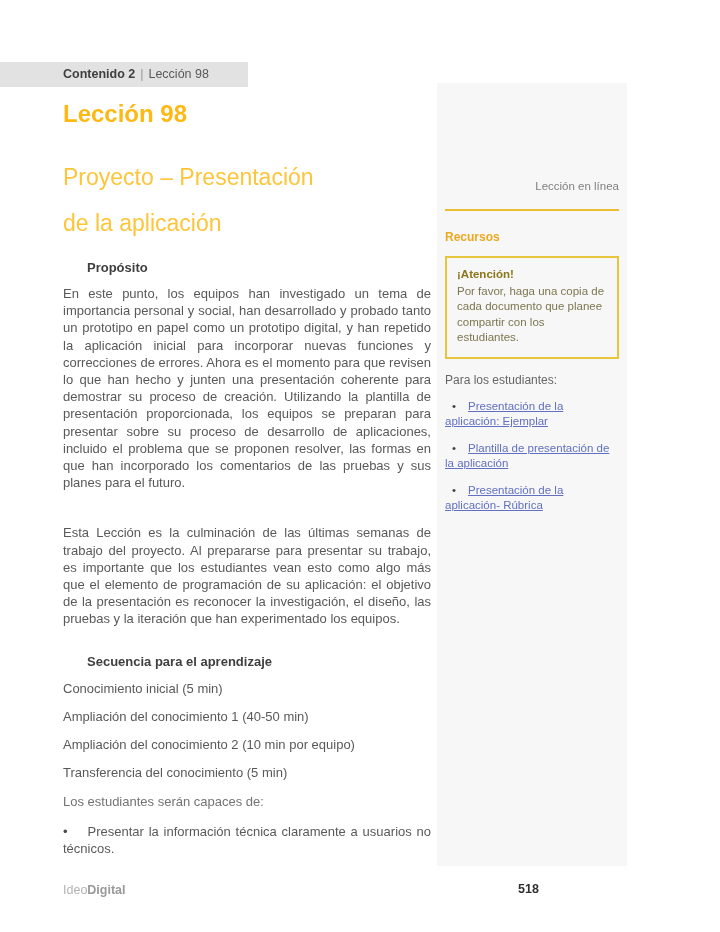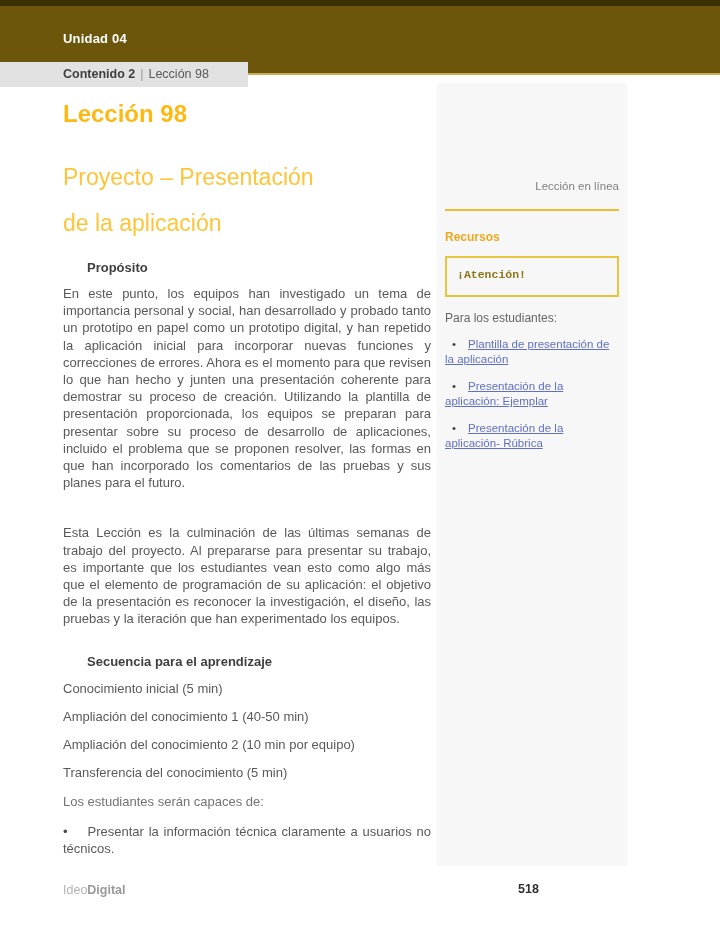--- a/index.html
+++ b/index.html
@@ -30,40 +30,36 @@
   .seq-item.first{margin-top:10px;}
   .obj-intro{margin:12px 0 0 0;font-size:13px;line-height:17px;color:#737373;}
   .obj-bullet{margin:13px 0 0 0;font-size:13px;line-height:17.2px;color:#595959;text-align:justify;}
   .obj-bullet .marker::before{content:"\2022";color:#4a4a4a;margin-right:20px;}
   
   .sidebar{position:absolute;left:437px;top:83px;width:190px;height:783px;background:#F7F7F7;box-sizing:border-box;padding:0 8px;}
   .mode-label{display:block;margin-top:96px;text-align:right;font-size:11.5px;line-height:15px;color:#808080;}
   .side-divider{margin-top:15px;border:0;border-bottom:2px solid #EBBD2F;height:0;}
   .resources-heading{margin:19px 0 0 0;font-size:12px;font-weight:bold;color:#ECA920;}
   .attention-box{margin-top:12px;border:2px solid #E7C53C;padding:9px 10px 11px 10px;font-size:11.5px;line-height:15.5px;}
-  .attention-title{font-weight:bold;color:#8D7519;margin:0 0 1px 0;font-family:Liberation Mono, monospace;}
+  .attention-title{font-weight:bold;color:#8D7519;margin:0 0 1px 0;}
   .attention-body{color:#7D7650;margin:0;}
   .students-label{margin:14px 0 0 0;font-size:12px;line-height:15px;color:#666666;}
   .link-item{margin:11px 0 0 0;font-size:11.5px;line-height:15.5px;}
   .link-item::before{content:"\2022";color:#3f3f3f;margin:0 12px 0 7px;}
   .res-link{color:#6170C0;text-decoration:underline;cursor:pointer;}
   
   .footer-brand{position:absolute;left:63px;top:883px;font-size:12.5px;line-height:15px;color:#B3B3B3;}
   .footer-brand .brand-bold{font-weight:bold;color:#999999;}
   .page-number{position:absolute;left:437px;top:882px;width:183px;text-align:center;font-size:12.5px;font-weight:bold;color:#303030;}
 </style>
 </head>
 <body>
 
 <div id="page">
 
-  <div class="unit-bar">
-    <div class="unit-bar-darkstrip"></div>
-    <div class="unit-label">Unidad 04</div>
-  </div>
   <div class="content-tab">
     <span class="tab-strong">Contenido 2</span><span class="tab-sep">|</span><span class="tab-light">Lección 98</span>
   </div>
 
   <div class="main-col">
     <h1 class="doc-title">Lección 98</h1>
     <h2 class="doc-subtitle">
       <span>Proyecto – Presentación</span><br>
       <span>de la aplicación</span>
     </h2>
@@ -82,26 +78,27 @@
     <p class="obj-bullet"><span class="marker"></span><span>Presentar la información técnica claramente a usuarios no técnicos.</span></p>
   </div>
 
   <div class="sidebar">
     <span class="mode-label">Lección en línea</span>
     <hr class="side-divider">
     <h4 class="resources-heading">Recursos</h4>
 
     <div class="attention-box">
       <p class="attention-title">¡Atención!</p>
+      <p class="attention-body">Por favor, haga una copia de cada documento que planee compartir con los estudiantes.</p>
     </div>
 
     <p class="students-label">Para los estudiantes:</p>
 
+    <p class="link-item"><a class="res-link">Presentación de la aplicación: Ejemplar</a></p>
     <p class="link-item"><a class="res-link">Plantilla de presentación de la aplicación</a></p>
-    <p class="link-item"><a class="res-link">Presentación de la aplicación: Ejemplar</a></p>
     <p class="link-item"><a class="res-link">Presentación de la aplicación- Rúbrica</a></p>
   </div>
 
   <div class="footer-brand">
     <span>Ideo</span><span class="brand-bold">Digital</span>
   </div>
   <div class="page-number">518</div>
 
 </div>
 

